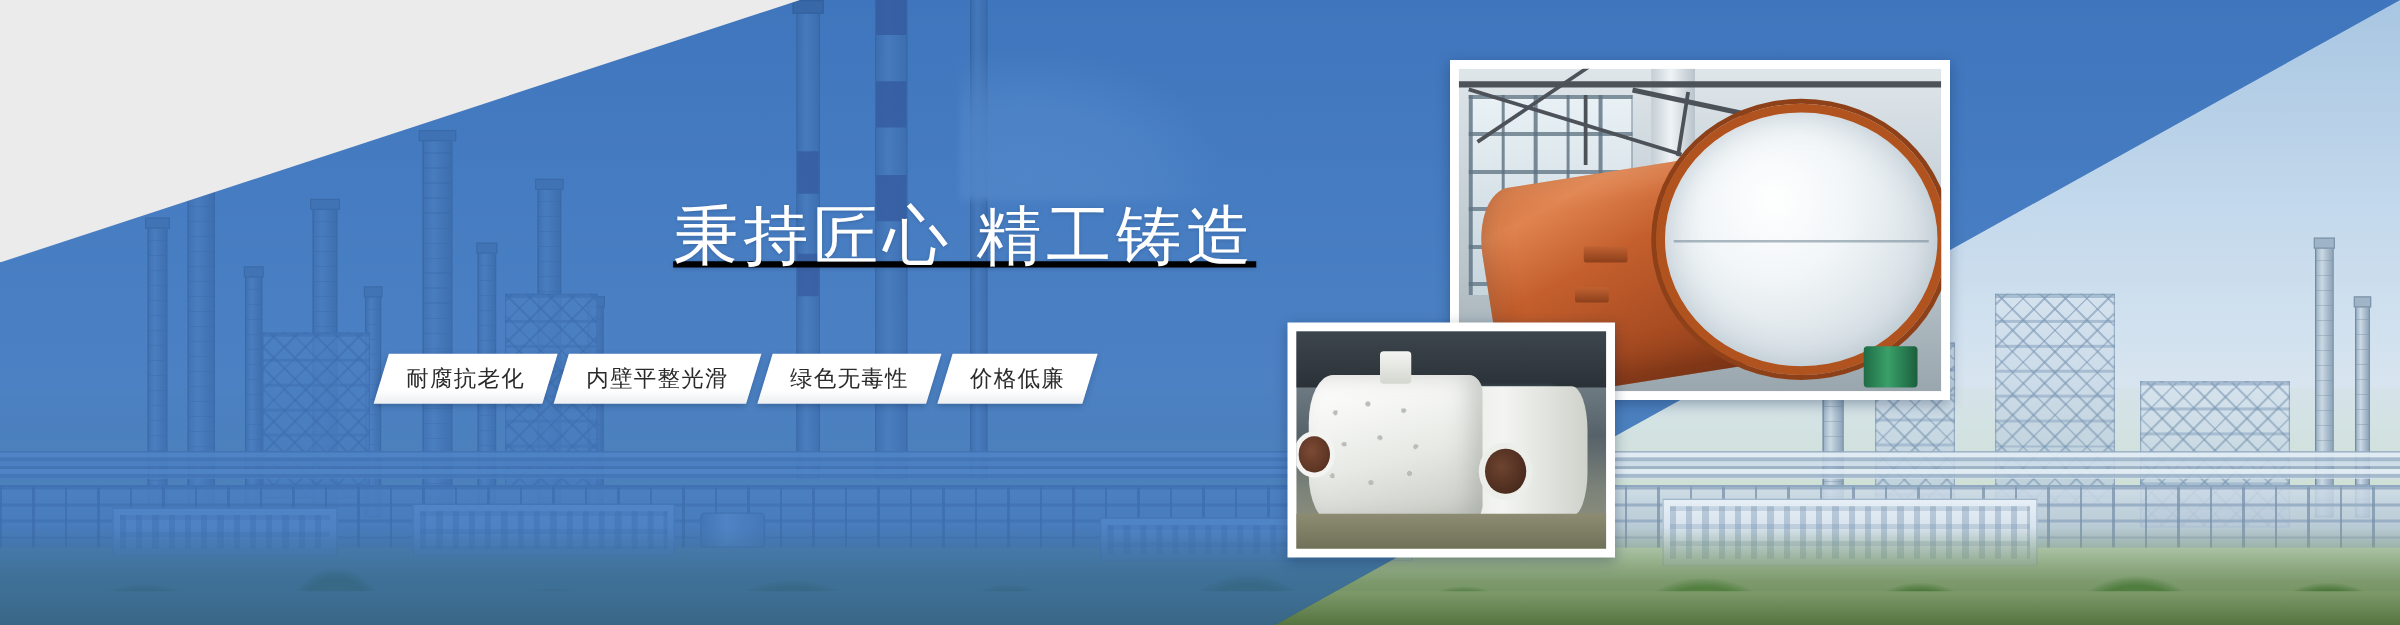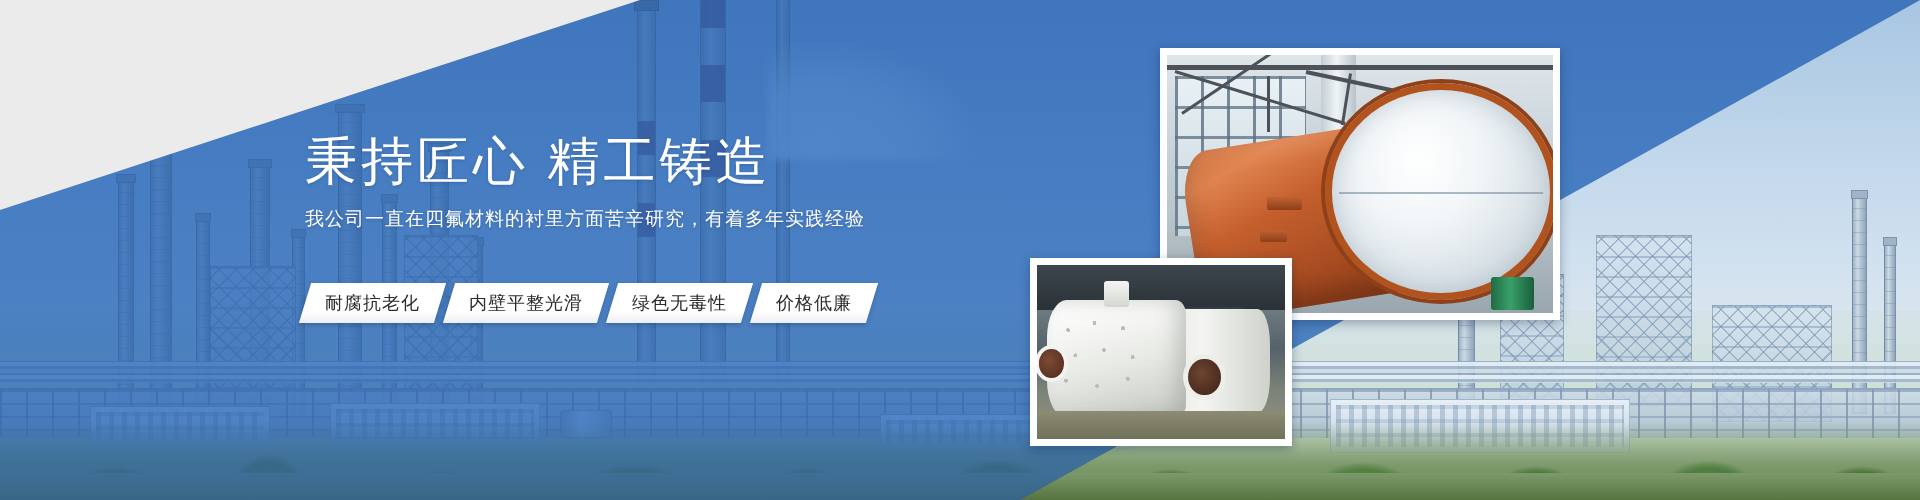--- a/index.html
+++ b/index.html
@@ -137,22 +137,23 @@
 
   
   .corner-tl{
     position:absolute; left:0; top:0; width:640px; height:210px;
     background:#ebebeb;
     clip-path:polygon(0 0, 640px 0, 0 210px);
   }
 
   
   .text-block{
-    position:absolute; left:305px; top:132px; width:700px;
-    text-align:left;
+    position:absolute; left:305px; top:160px; width:700px;
+    text-align:right;
+    text-decoration:underline;
   }
   .headline{
     color:#ffffff;
     font-size:52px;
     line-height:1.12;
     letter-spacing:4px;
     font-weight:400;
     white-space:nowrap;
     text-shadow:0 1px 3px rgba(20,50,90,.25);
   }
@@ -387,21 +388,20 @@
     </div>
   </div>
 
   <div class="blue-wedge"></div>
   <div class="blue-wedge2"></div>
 
   <div class="corner-tl"></div>
 
   <div class="text-block">
     <div class="headline">秉持匠心  精工铸造</div>
-    <div class="subhead">我公司一直在四氟材料的衬里方面苦辛研究，有着多年实践经验</div>
   </div>
 
   <div class="tag-row">
     <div class="tag">
       <span class="tag-label">耐腐抗老化</span>
     </div>
     <div class="tag">
       <span class="tag-label">内壁平整光滑</span>
     </div>
     <div class="tag">

